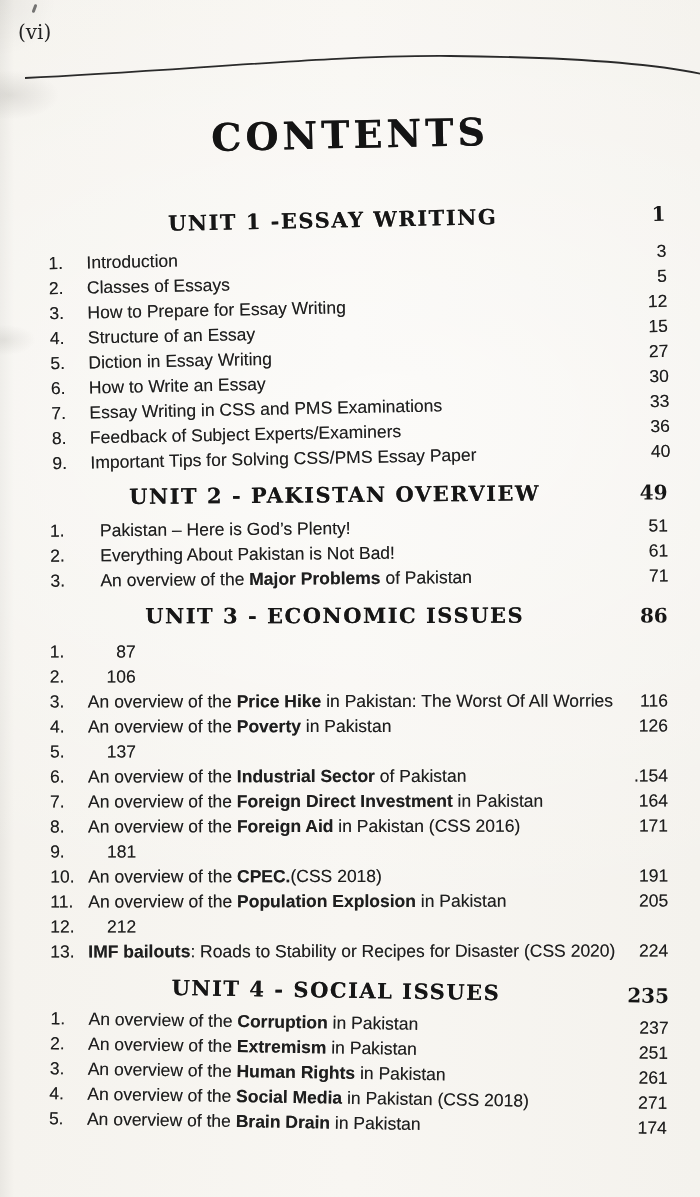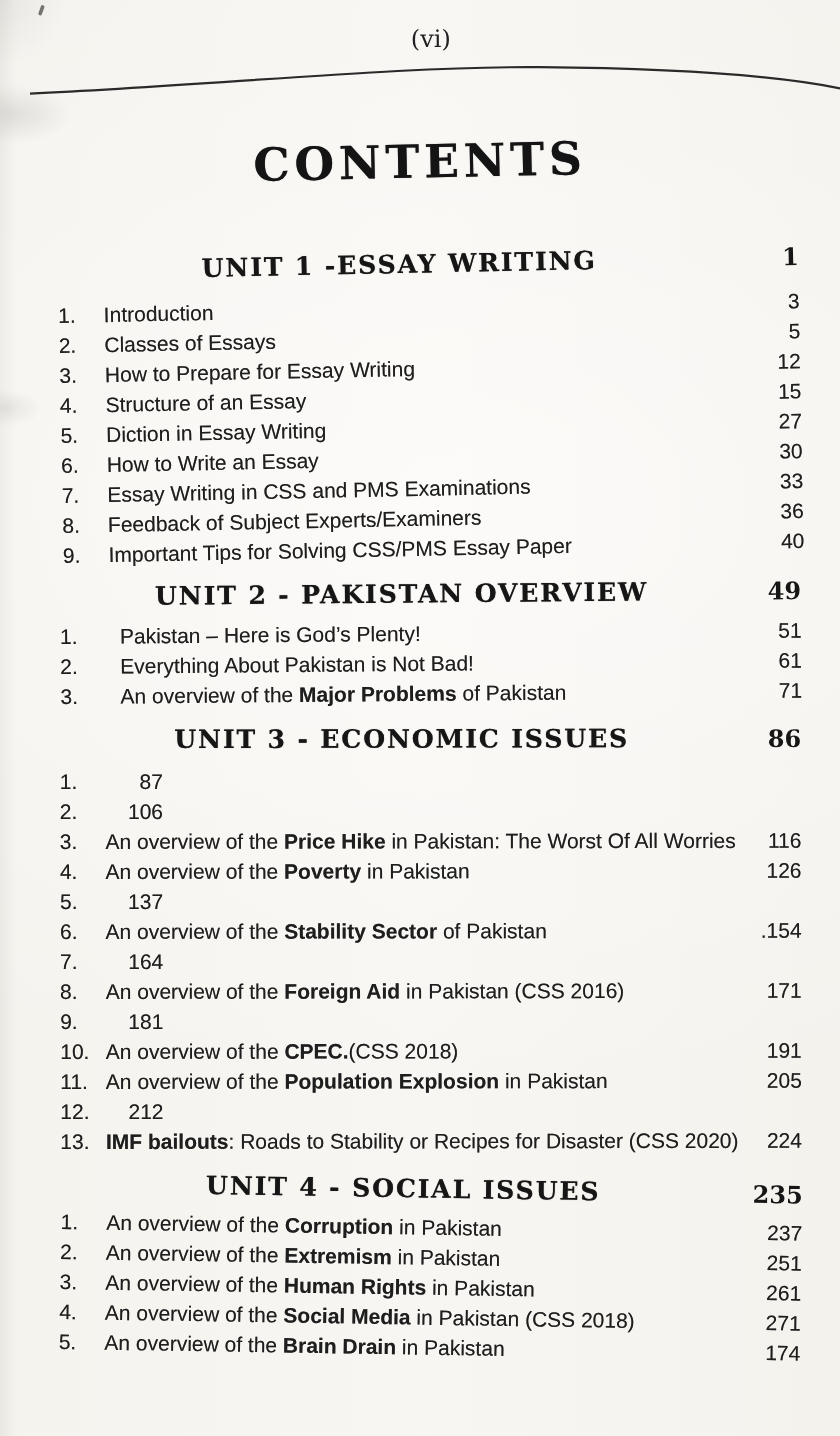--- a/index.html
+++ b/index.html
@@ -9,21 +9,21 @@
     background:
       radial-gradient(ellipse 70px 35px at 10px 95px, rgba(110,108,100,.16), transparent 70%),
       radial-gradient(ellipse 45px 22px at 4px 340px, rgba(110,108,100,.13), transparent 70%),
       radial-gradient(circle 70px at 0px 0px, rgba(0,0,0,.05), transparent 80%),
       radial-gradient(ellipse 900px 600px at 55% 35%, rgba(255,255,255,.55), transparent 85%),
       linear-gradient(90deg,#e9e7e2 0%,#f5f3ee 2%,#f8f6f2 50%,#f4f2ed 100%);
   }
   .page{position:absolute;inset:0}
   .speck{position:absolute;left:33px;top:4px;width:3px;height:9px;background:#4a4a4a;
     transform:rotate(20deg);border-radius:2px;opacity:.75}
-  .folio{position:absolute;top:20px;left:0;width:100%;text-align:center;padding-left:18px;
+  .folio{position:absolute;top:20px;left:0;width:100%;text-align:left;padding-left:18px;
     box-sizing:border-box;font-family:"DejaVu Serif",serif;font-size:20px;color:#222}
   .rule{position:absolute;top:50px;left:0}
   .title{position:absolute;top:112px;left:0;width:100%;text-align:center;
     font-family:"DejaVu Serif",serif;font-weight:bold;font-size:38px;letter-spacing:4px;
     color:#141414;transform:rotate(-1.2deg);
     text-shadow:0 0 .6px rgba(20,20,20,.7)}
   .toc{position:absolute;top:205px;left:50px;width:618px}
   .unit-header{display:flex;align-items:baseline;line-height:30px}
   .unit-title{flex:1;text-align:center;font-family:"DejaVu Serif",serif;font-weight:bold;
     font-size:21px;letter-spacing:1.5px;color:#161616;text-shadow:0 0 .6px rgba(20,20,20,.7)}
@@ -151,25 +151,26 @@
           <span class="num">4.</span>
           <span class="itm"><span>An overview of the </span><span class="b">Poverty</span><span> in Pakistan</span></span>
           <span class="pg">126</span>
         </div>
         <div class="toc-row">
           <span class="num">5.</span>
           <span class="pg">137</span>
         </div>
         <div class="toc-row">
           <span class="num">6.</span>
-          <span class="itm"><span>An overview of the </span><span class="b">Stability Sector</span><span> of Pakistan</span></span>
+          <span class="itm"><span>An overview of the </span><span class="b">Industrial Sector</span><span> of Pakistan</span></span>
           <span class="pg">.154</span>
         </div>
         <div class="toc-row">
           <span class="num">7.</span>
+          <span class="itm"><span>An overview of the </span><span class="b">Foreign Direct Investment</span><span> in Pakistan</span></span>
           <span class="pg">164</span>
         </div>
         <div class="toc-row">
           <span class="num">8.</span>
           <span class="itm"><span>An overview of the </span><span class="b">Foreign Aid</span><span> in Pakistan (CSS 2016)</span></span>
           <span class="pg">171</span>
         </div>
         <div class="toc-row">
           <span class="num">9.</span>
           <span class="pg">181</span>

